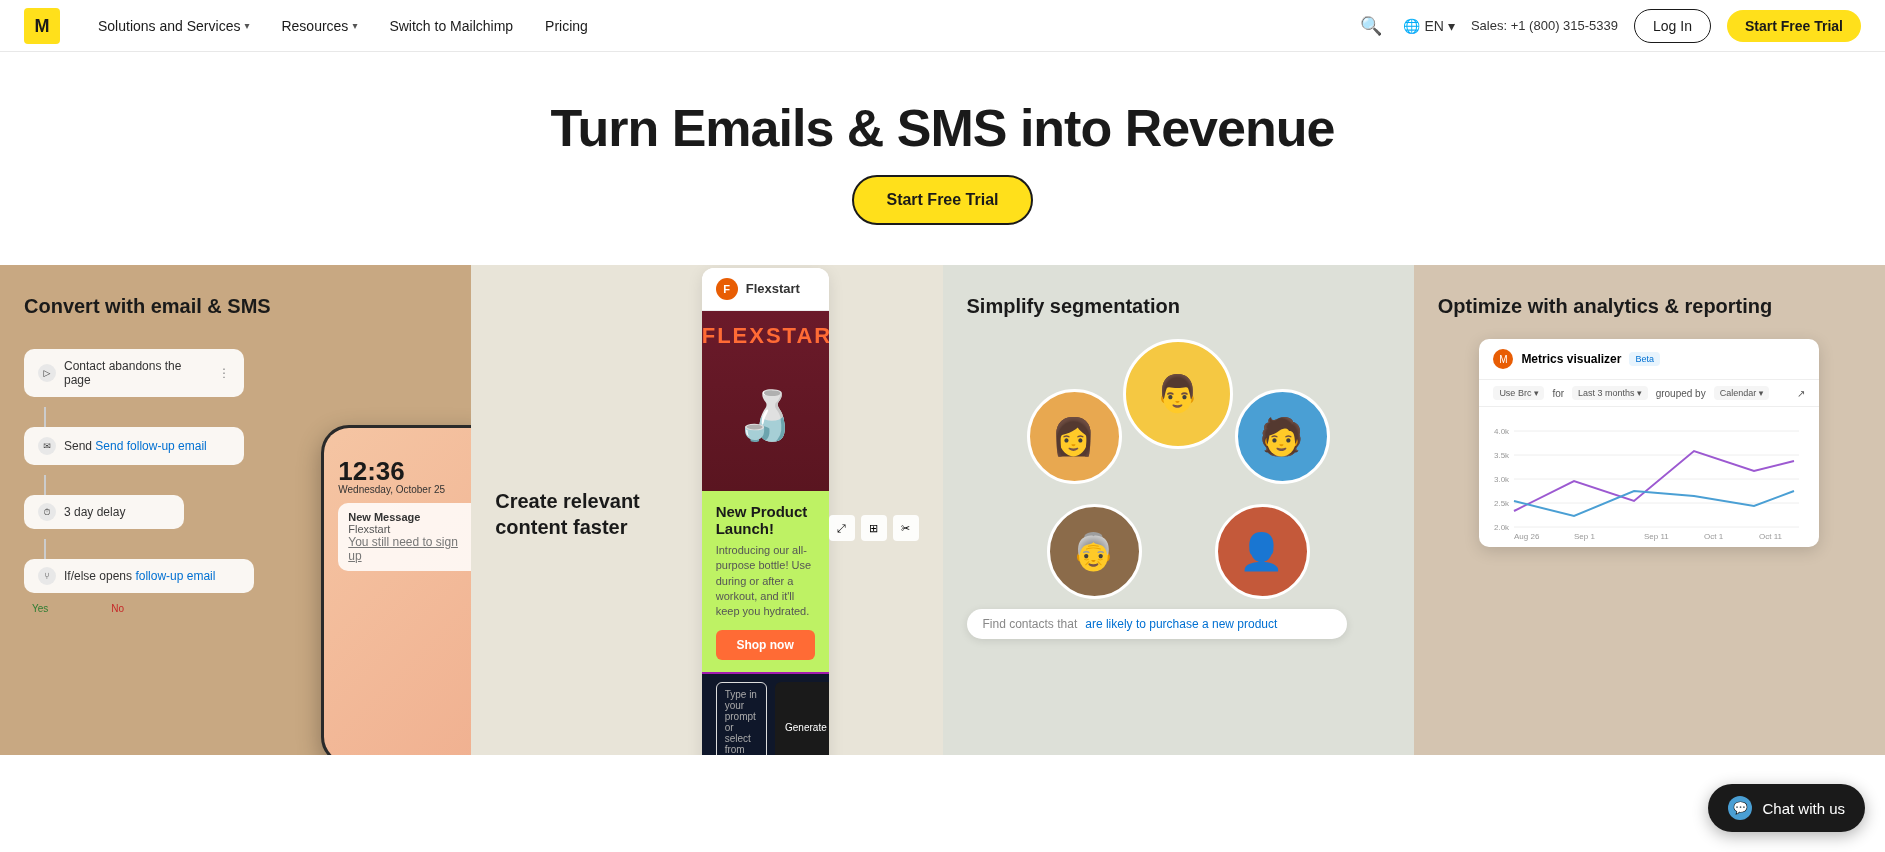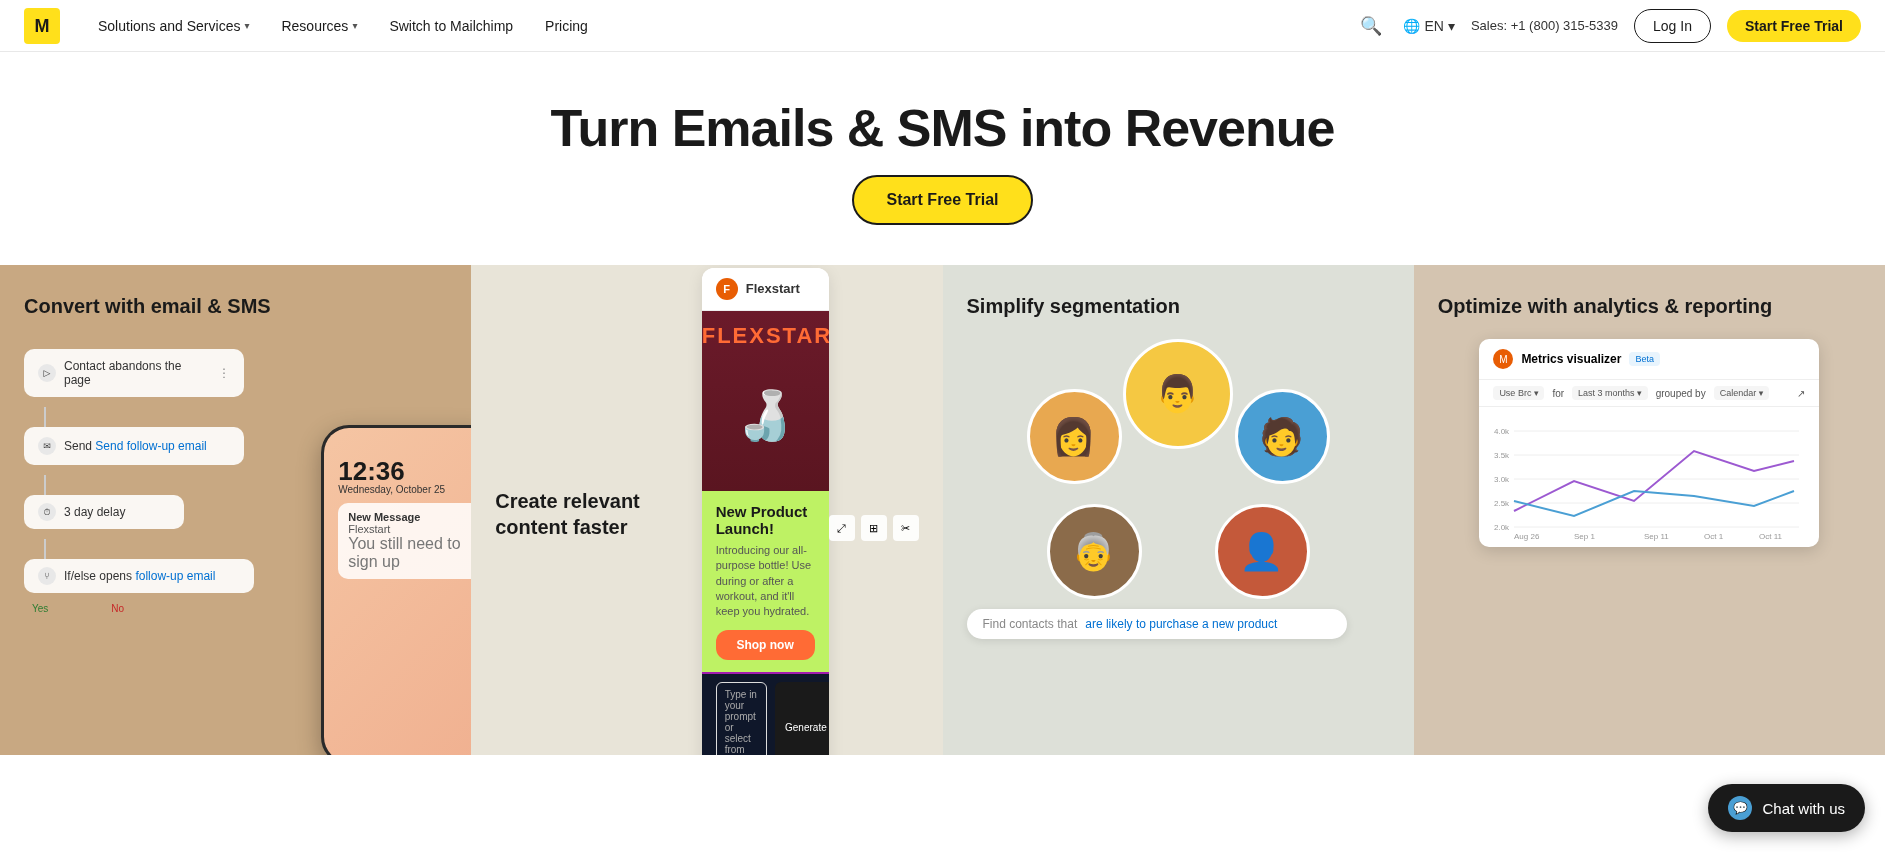--- a/index.html
+++ b/index.html
@@ -313,21 +313,21 @@
     .new-product-desc {
       font-size: 11px;
       color: #555;
       margin-bottom: 10px;
       line-height: 1.4;
     }
     .shop-btn {
       background: #ff6b35;
       color: #fff;
       border: none;
-      border-radius: 12px;
+      border-radius: 6px;
       padding: 8px 18px;
       font-size: 12px;
       font-weight: 600;
       cursor: pointer;
       width: 100%;
     }
     .card-footer {
       padding: 8px 14px;
       background: #0f172a;
       border-top: 2px solid #a21caf;
@@ -598,21 +598,21 @@
       </div>
     </div>
 
     <div class="phone-mockup">
       <div class="phone-screen">
         <div class="phone-time">12:36</div>
         <div class="phone-date">Wednesday, October 25</div>
         <div class="phone-notif">
           <div class="notif-title">New Message</div>
           <div style="font-size:11px;color:#555;">Flexstart</div>
-          <div style="font-size:16px;color:#777;">You still need to sign up</div>
+          <div style="font-size:12px;color:#777;text-decoration:underline;">You still need to sign up</div>
         </div>
       </div>
     </div>
   </div>
 
   <div class="feature-col" style="display:flex; flex-direction:row; align-items:center;">
     <div class="feature-title" style="width:100%;">Create relevant content faster</div>
     <div class="content-creator-card">
       <div class="card-header">
         <div class="card-logo">F</div>

